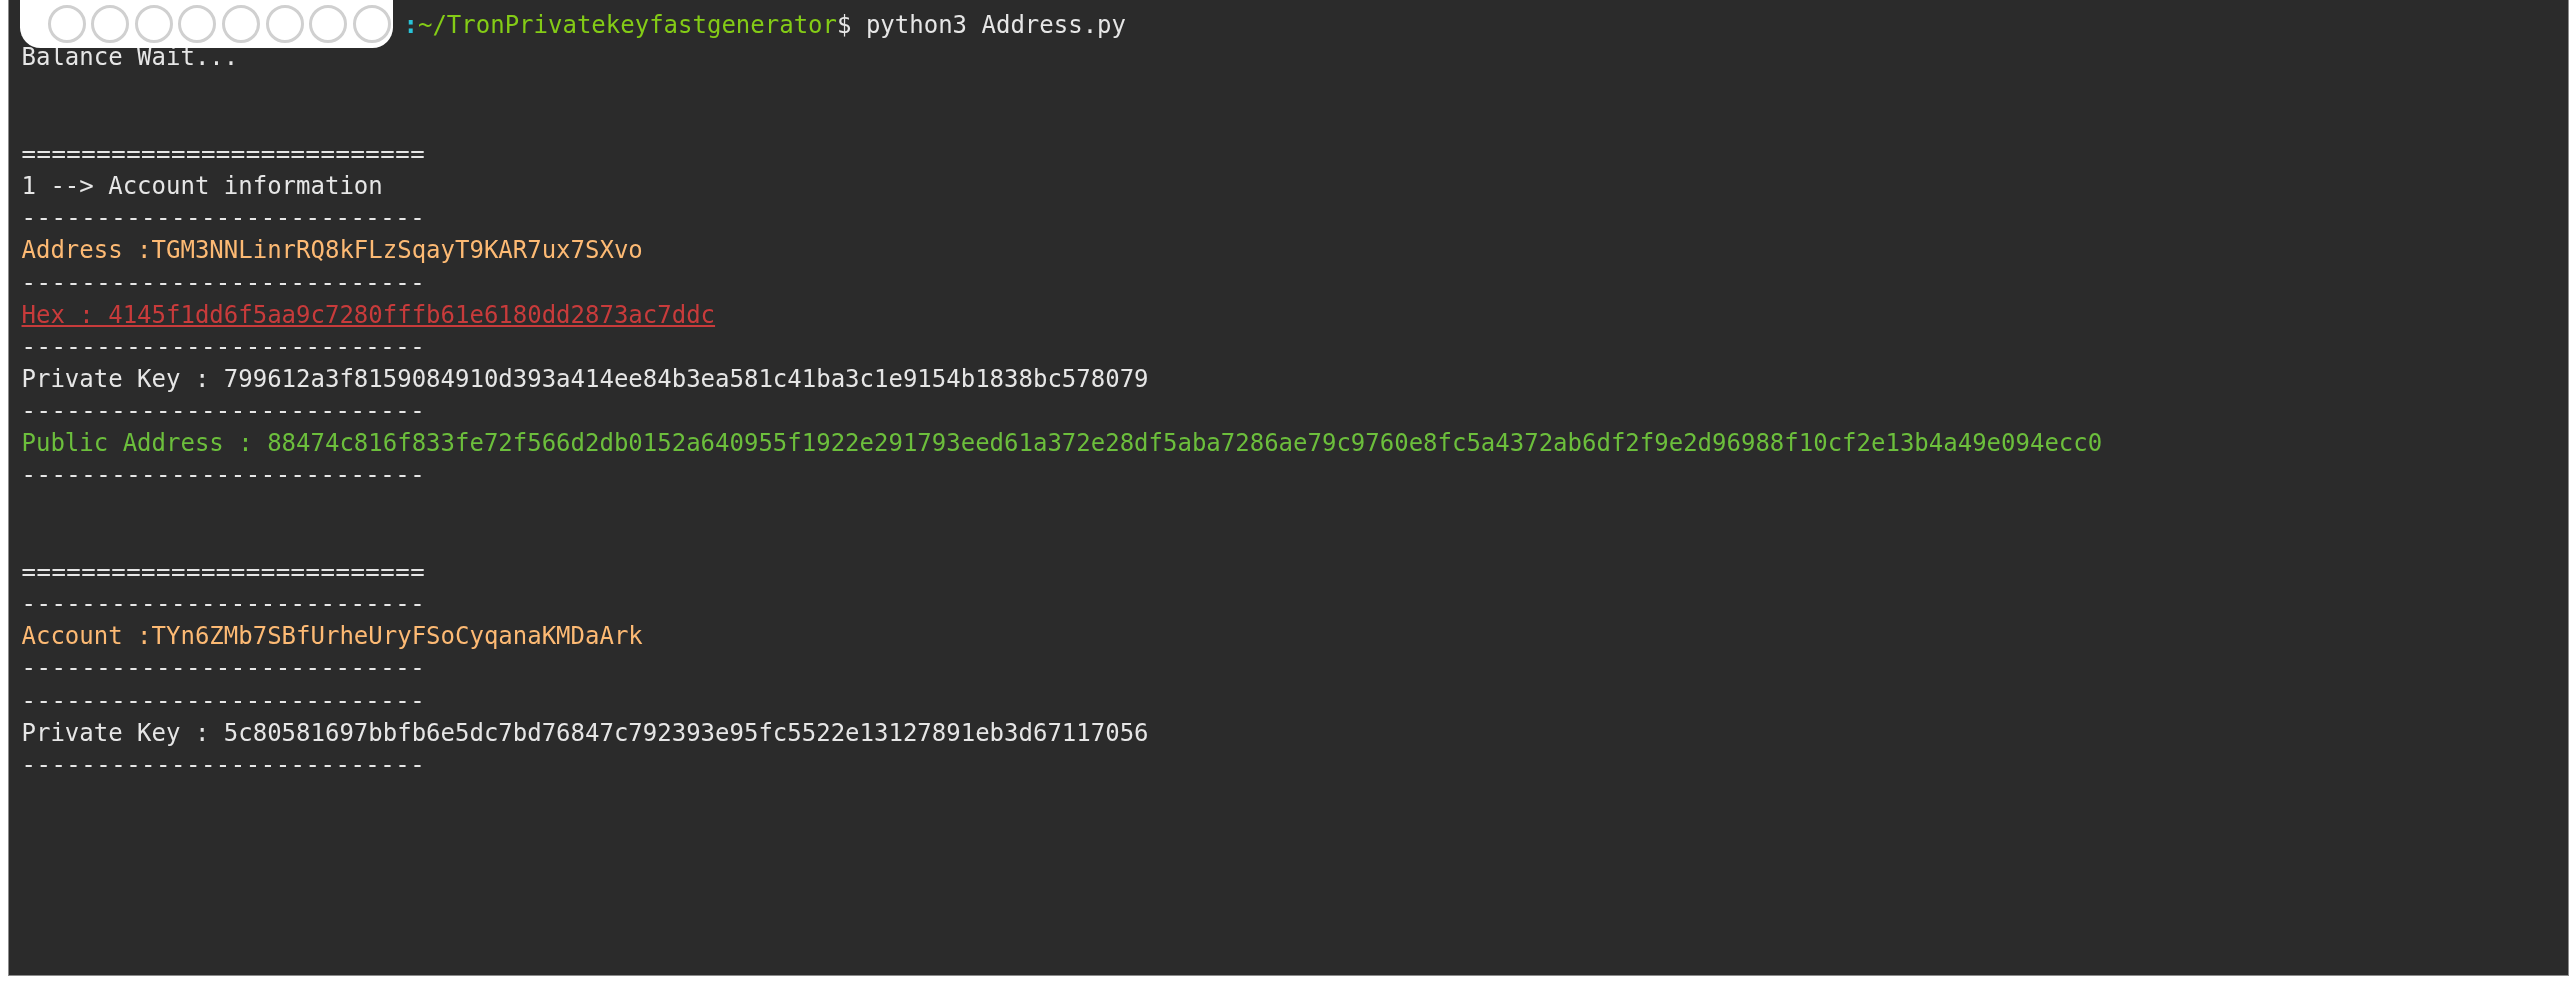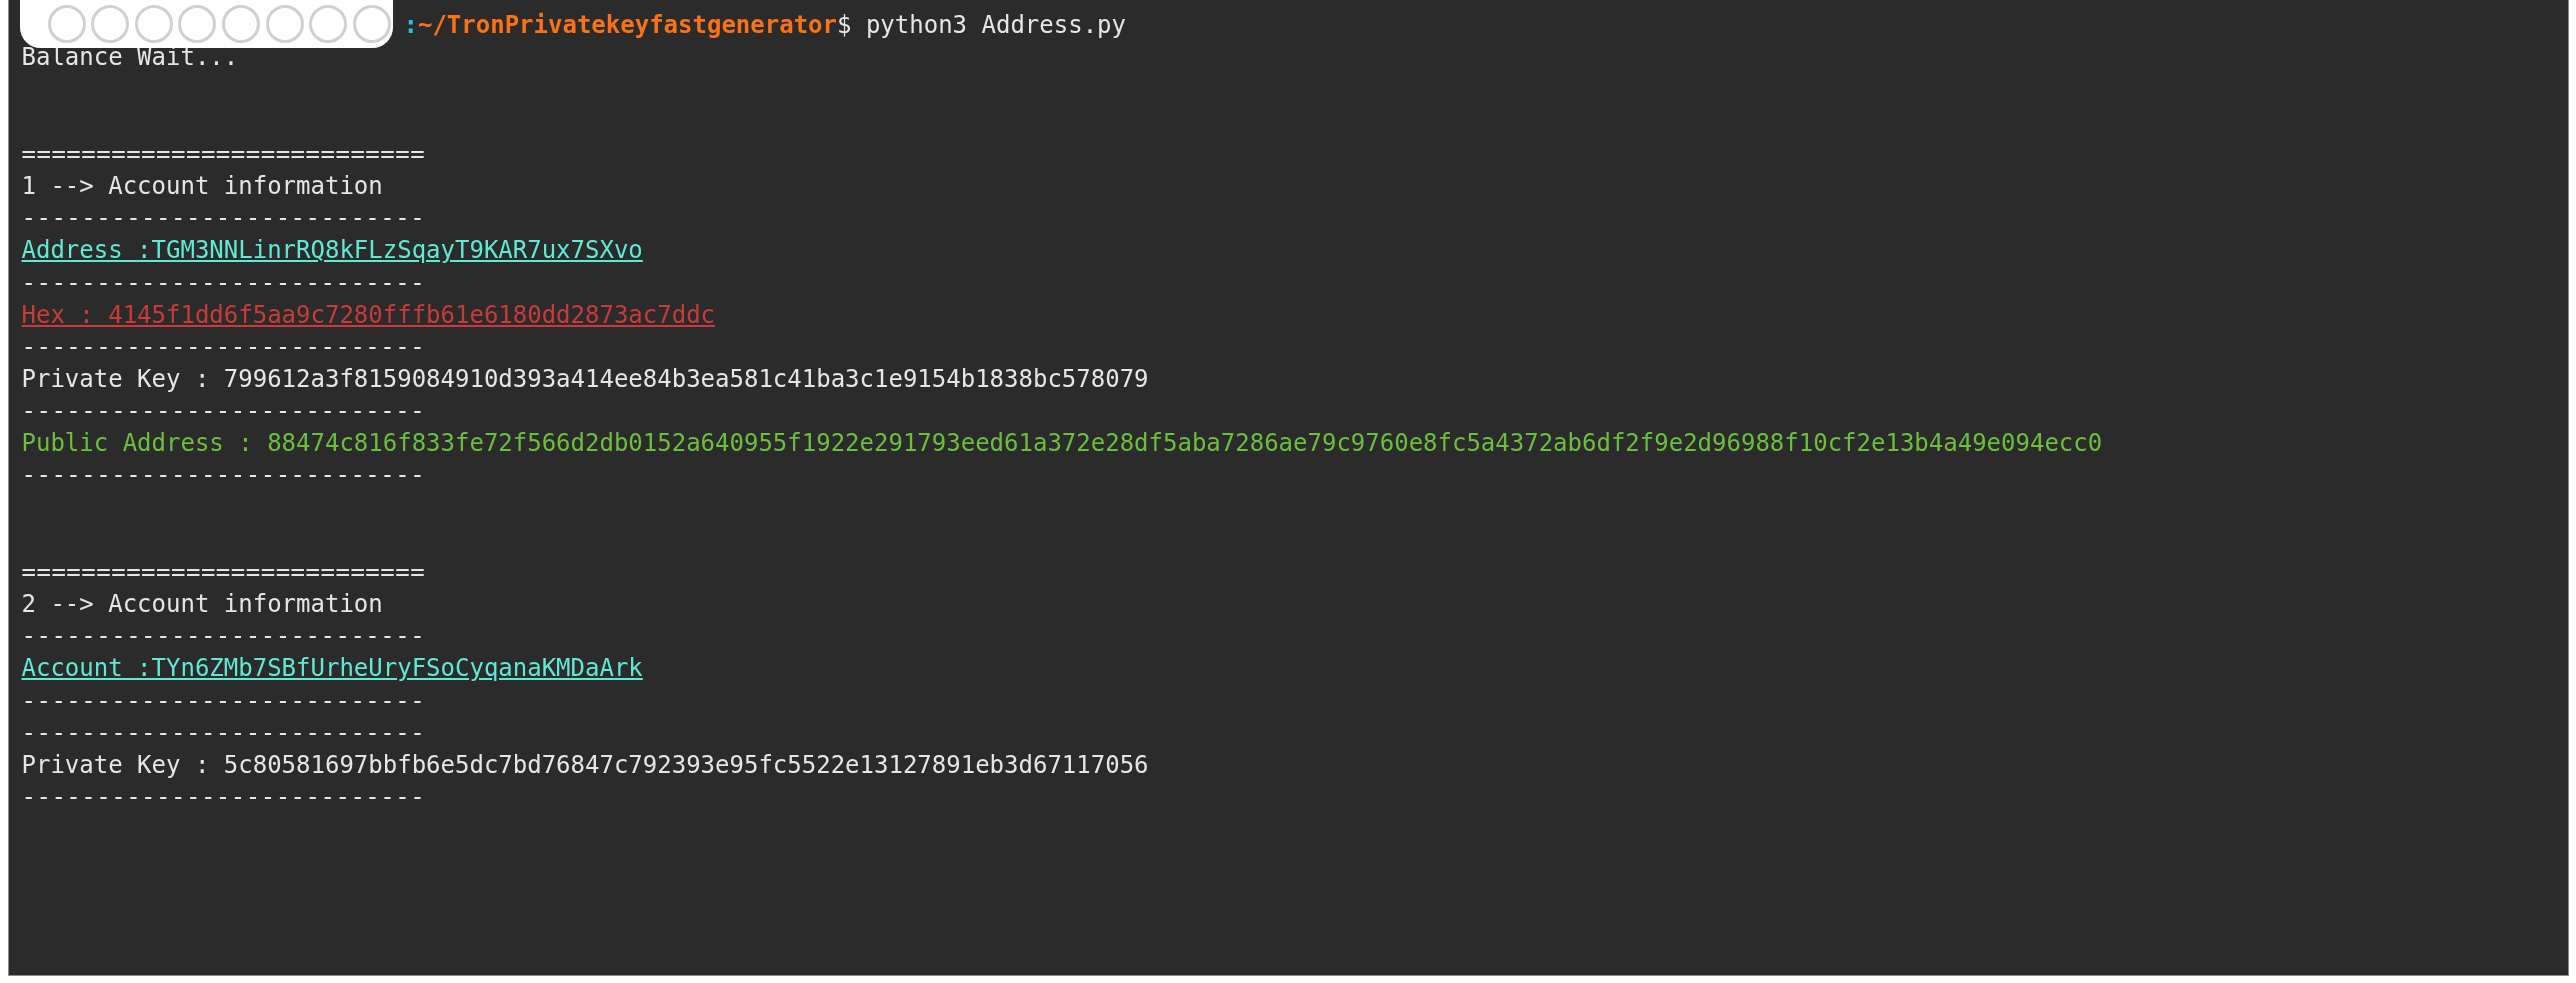--- a/index.html
+++ b/index.html
@@ -47,23 +47,23 @@
     width: 32px; height: 32px;
     border: 3.7px solid #d0d0d0;
     border-radius: 50%;
     background: #ffffff;
   }
   .prompt-line {
     margin-left: 382px;
     color: #e6e6e6;
   }
   .cyan { color: #29c3d8; font-weight: bold; }
-  .path { color: #f97316; font-weight: bold; }
+  .path { color: #84cc16; font-weight: normal; }
   .wh   { color: #e6e6e6; }
-  .olive { color: #5eead4; text-decoration: underline; }
+  .olive { color: #fdba74; }
   .red   { color: #c83b3b; text-decoration: underline; }
   .green { color: #6cbf3c; }
   .eqline { letter-spacing: 0.5px; }
   pre {
     margin: 0;
     white-space: pre-wrap;
     word-break: break-all;
   }
 </style>
 </head>
@@ -96,21 +96,20 @@
   <pre class="red">Hex : 4145f1dd6f5aa9c7280fffb61e6180dd2873ac7ddc</pre>
   <pre class="wh eqline">---------------------------</pre>
   <pre class="wh">Private Key : 799612a3f8159084910d393a414ee84b3ea581c41ba3c1e9154b1838bc578079</pre>
   <pre class="wh eqline">---------------------------</pre>
   <pre class="green">Public Address : 88474c816f833fe72f566d2db0152a640955f1922e291793eed61a372e28df5aba7286ae79c9760e8fc5a4372ab6df2f9e2d96988f10cf2e13b4a49e094ecc0</pre>
   <pre class="wh eqline">---------------------------</pre>
   <pre> </pre>
   <pre> </pre>
 
   <pre class="wh eqline">===========================</pre>
-  <pre class="wh">2 --&gt; Account information</pre>
   <pre class="wh eqline">---------------------------</pre>
   <pre class="olive">Account :TYn6ZMb7SBfUrheUryFSoCyqanaKMDaArk</pre>
   <pre class="wh eqline">---------------------------</pre>
   <pre class="wh eqline">---------------------------</pre>
   <pre class="wh">Private Key : 5c80581697bbfb6e5dc7bd76847c792393e95fc5522e13127891eb3d67117056</pre>
   <pre class="wh eqline">---------------------------</pre>
 
 </div>
 
 

